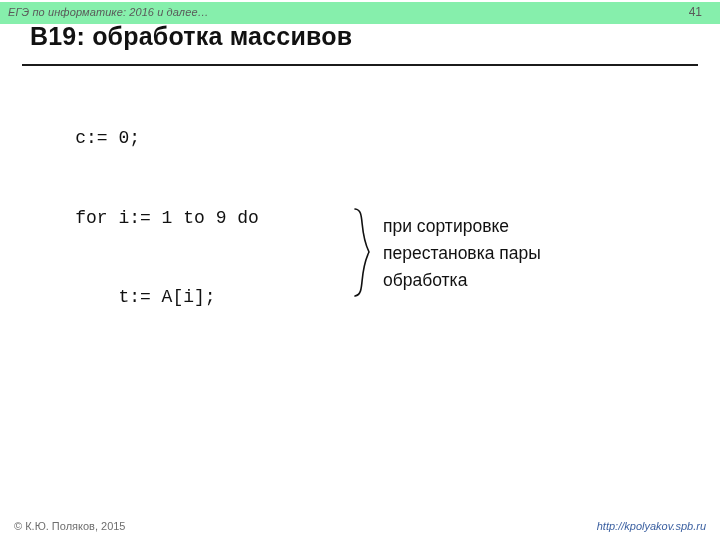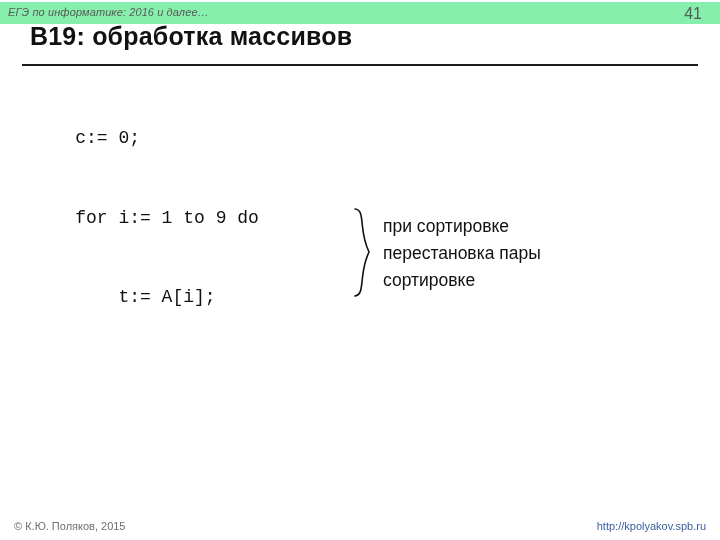--- a/index.html
+++ b/index.html
@@ -31,21 +31,21 @@
     font-size: 11px;
     font-style: italic;
     color: #5a5a5a;
     letter-spacing: 0.1px;
     white-space: nowrap;
   }
   .header-right {
     position: absolute;
     right: 18px;
     top: 3px;
-    font-size: 16px;
+    font-size: 12px;
     color: #5a5a5a;
     font-style: normal;
   }
 
   
   .slide-title {
     position: absolute;
     left: 30px;
     top: 22px;
     font-size: 25px;
@@ -129,20 +129,21 @@
     bottom: 8px;
     font-size: 11px;
     color: #6e6e6e;
     white-space: nowrap;
   }
   .footer-right {
     position: absolute;
     right: 14px;
     bottom: 8px;
     font-size: 11px;
+    font-style: italic;
     color: #3a5fa0;
     white-space: nowrap;
   }
 </style>
 </head>
 <body>
 
 <div class="header-bar">
   <div class="header-left">ЕГЭ по информатике: 2016 и далее…</div>
   <div class="header-right">41</div>
@@ -164,20 +165,20 @@
 
 </div>
 
 <div class="annotation">
   <svg class="brace-svg" width="28" height="92" viewBox="0 0 28 92">
     <path d="M3 2 C 14 3, 6 22, 17 45 C 6 68, 14 87, 3 89" fill="none" stroke="#111111" stroke-width="1.6" stroke-linecap="round"></path>
   </svg>
   <div class="annotation-text">
     <div>при сортировке</div>
     <div>перестановка пары</div>
-    <div>сортировке</div>
+    <div>обработка</div>
   </div>
 </div>
 
 <div class="footer-bar">
   <div class="footer-left">© К.Ю. Поляков, 2015</div>
   <div class="footer-right">http://kpolyakov.spb.ru</div>
 </div>
 
 </body></html>

